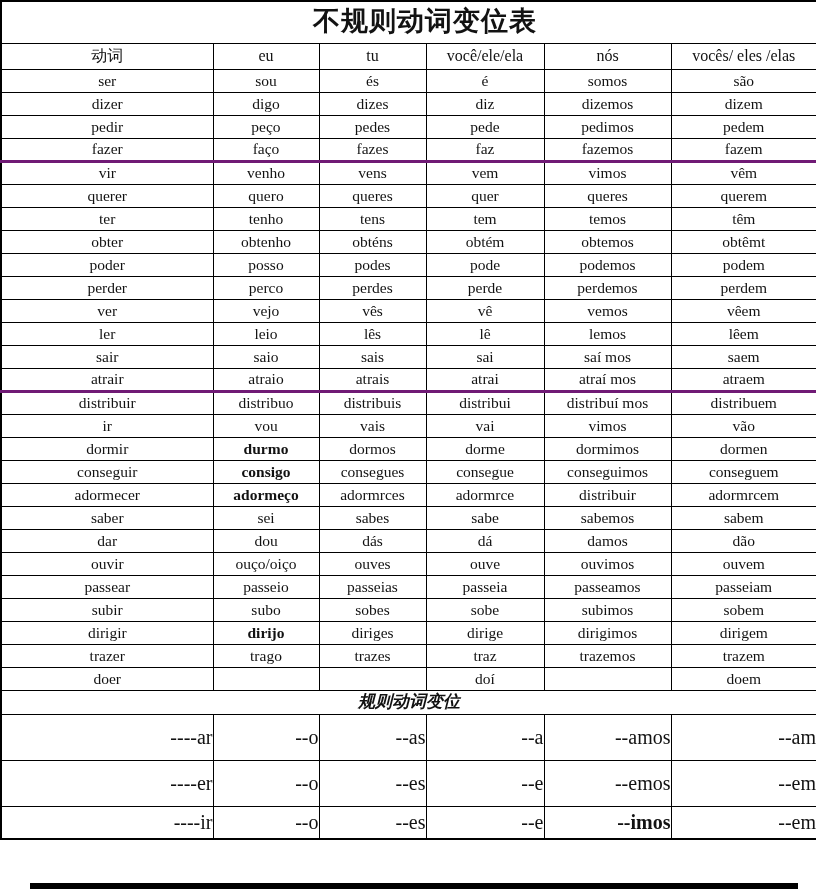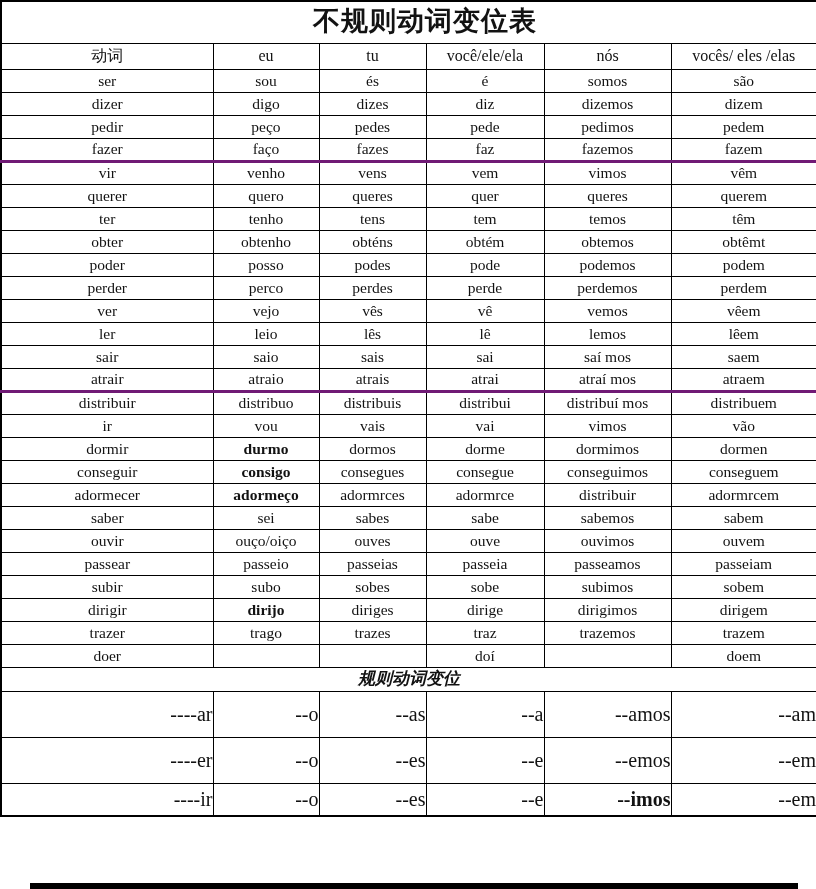--- a/index.html
+++ b/index.html
@@ -247,20 +247,28 @@
       </tr>
       <tr>
         <td>saber</td>
         <td>sei</td>
         <td>sabes</td>
         <td>sabe</td>
         <td>sabemos</td>
         <td>sabem</td>
       </tr>
       <tr>
+        <td>dar</td>
+        <td>dou</td>
+        <td>dás</td>
+        <td>dá</td>
+        <td>damos</td>
+        <td>dão</td>
+      </tr>
+      <tr>
         <td>ouvir</td>
         <td>ouço/oiço</td>
         <td>ouves</td>
         <td>ouve</td>
         <td>ouvimos</td>
         <td>ouvem</td>
       </tr>
       <tr>
         <td>passear</td>
         <td>passeio</td>

